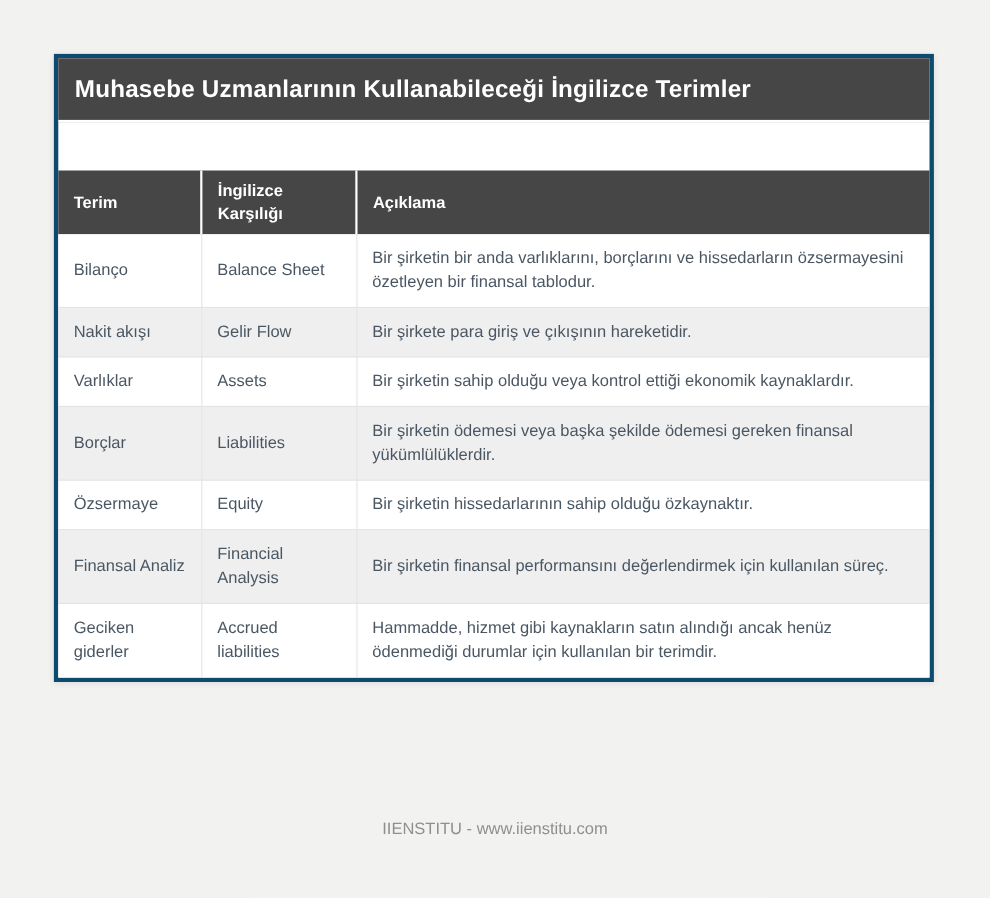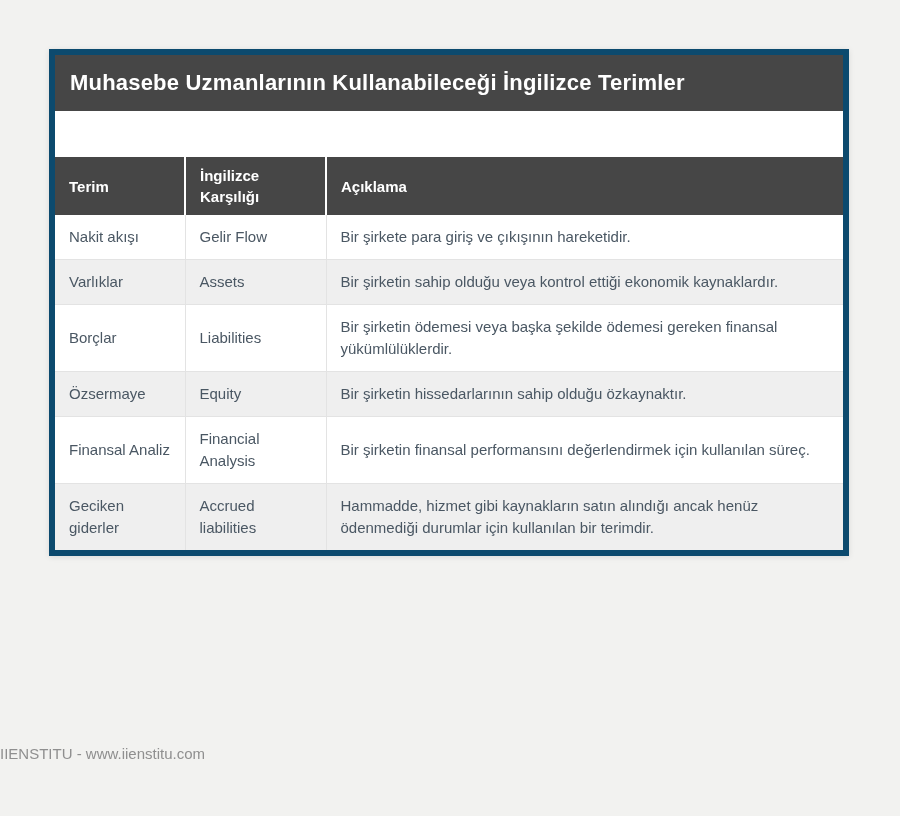--- a/index.html
+++ b/index.html
@@ -17,21 +17,21 @@
     background: var(--page-bg);
     font-family: "Liberation Sans", "DejaVu Sans", sans-serif;
     position: relative;
     overflow: hidden;
   }
   .table-card {
     position: absolute;
     left: 49px; top: 49px;
     width: 800px;
     background: #ffffff;
-    border: 6px solid #0c4a6e;
+    border: 4px solid #0c4a6e;
     box-shadow: 0 1px 6px rgba(0,0,0,0.10);
   }
   .title-bar {
     background: var(--header-bg);
     color: var(--header-fg);
     font-size: 22px;
     font-weight: bold;
     padding: 15px 15px;
     border-bottom: 2px solid #ffffff;
     letter-spacing: 0.2px;
@@ -69,20 +69,21 @@
   tbody td:last-child { border-right: none; }
   tbody tr:first-child td { border-top: none; }
   tbody tr:last-child td { border-bottom: none; }
   tbody tr:nth-child(odd) { background: #ffffff; }
   tbody tr:nth-child(even) { background: var(--row-alt-bg); }
   .footer {
     position: absolute;
     top: 745px;
     left: 0;
     width: 100%;
+    text-align: center;
     font-size: 15px;
     color: var(--footer-fg);
   }
 </style>
 </head>
 <body>
 
 <div class="table-card">
   <div class="title-bar">Muhasebe Uzmanlarının Kullanabileceği İngilizce Terimler</div>
   <table>
@@ -92,20 +93,25 @@
       <col class="c-desc">
     </colgroup>
     <thead>
       <tr>
         <th>Terim</th>
         <th>İngilizce Karşılığı</th>
         <th>Açıklama</th>
       </tr>
     </thead>
     <tbody>
+        <tr>
+          <td>Bilanço</td>
+          <td>Balance Sheet</td>
+          <td>Bir şirketin bir anda varlıklarını, borçlarını ve hissedarların özsermayesini özetleyen bir finansal tablodur.</td>
+        </tr>
         <tr>
           <td>Nakit akışı</td>
           <td>Gelir Flow</td>
           <td>Bir şirkete para giriş ve çıkışının hareketidir.</td>
         </tr>
         <tr>
           <td>Varlıklar</td>
           <td>Assets</td>
           <td>Bir şirketin sahip olduğu veya kontrol ettiği ekonomik kaynaklardır.</td>
         </tr>

